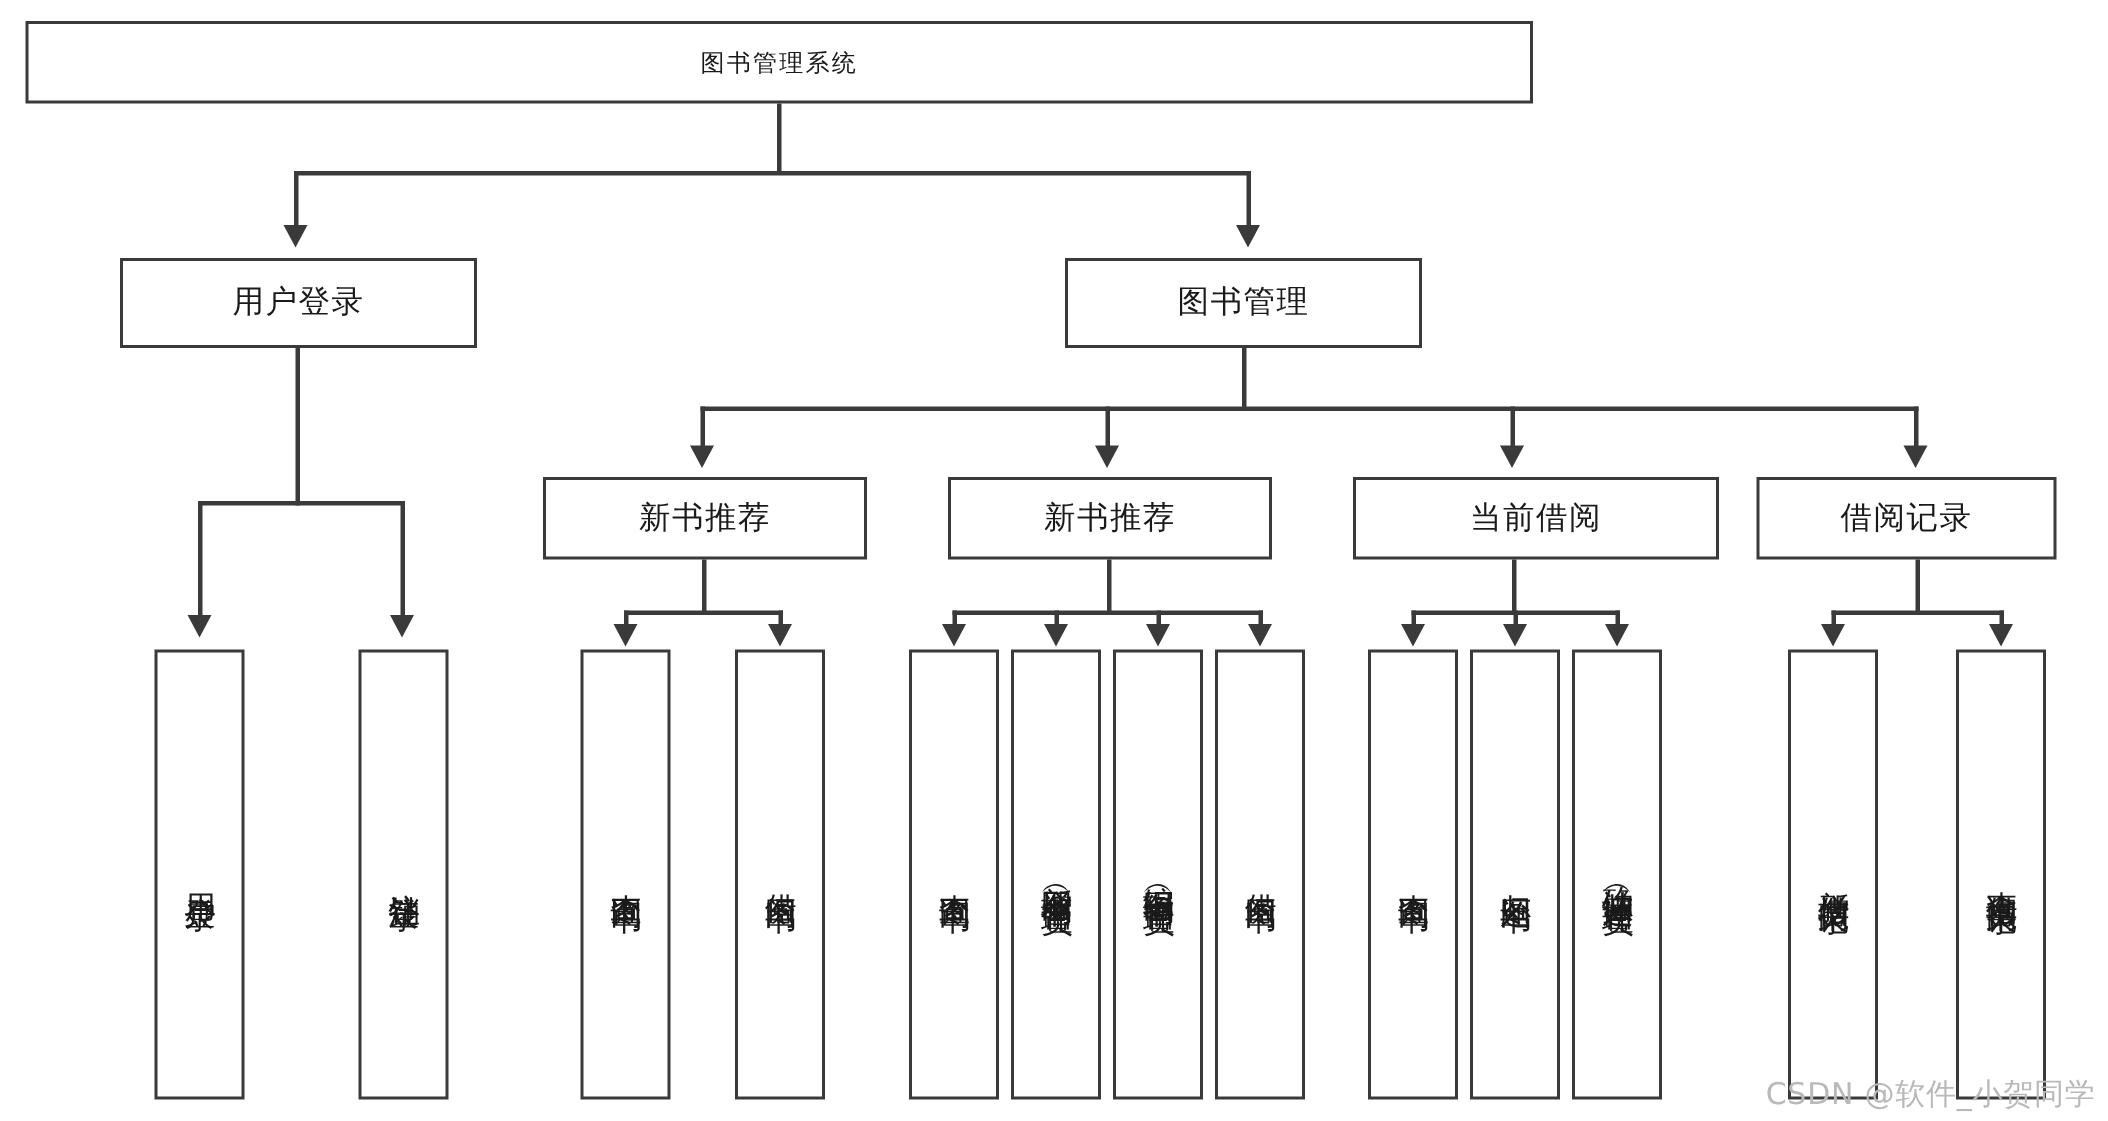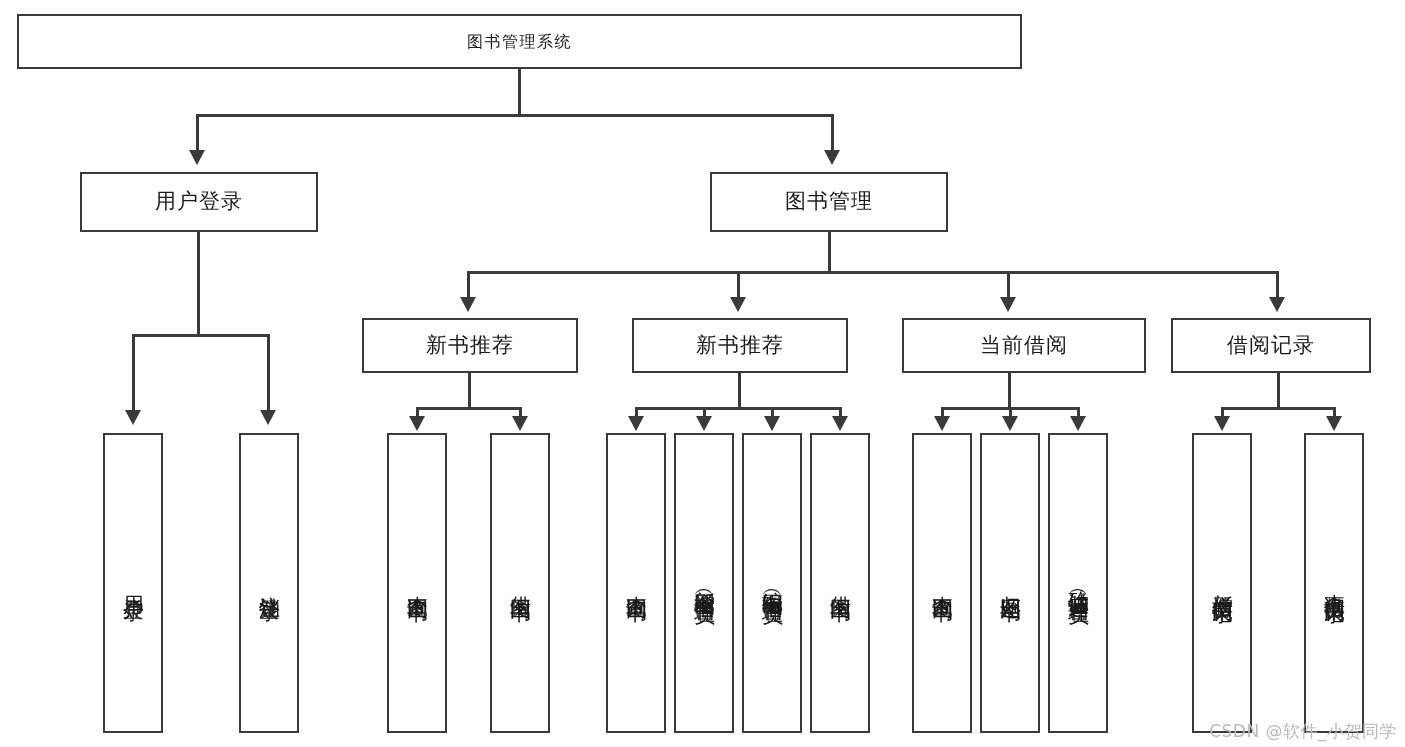--- a/index.html
+++ b/index.html
@@ -71,21 +71,21 @@
     height: 0;
     border-left: 8px solid transparent;
     border-right: 8px solid transparent;
     border-top: 15px solid #3a3a3a;
   }
   
   #watermark {
     position: absolute;
     right: 8px;
     bottom: 4px;
-    font-size: 17px;
+    font-size: 20px;
     color: #b9b9b9;
     letter-spacing: 0.5px;
     white-space: nowrap;
     font-family: "DejaVu Sans", "Liberation Sans", sans-serif;
   }
 </style>
 </head>
 <body>
 
 <div id="canvas">

